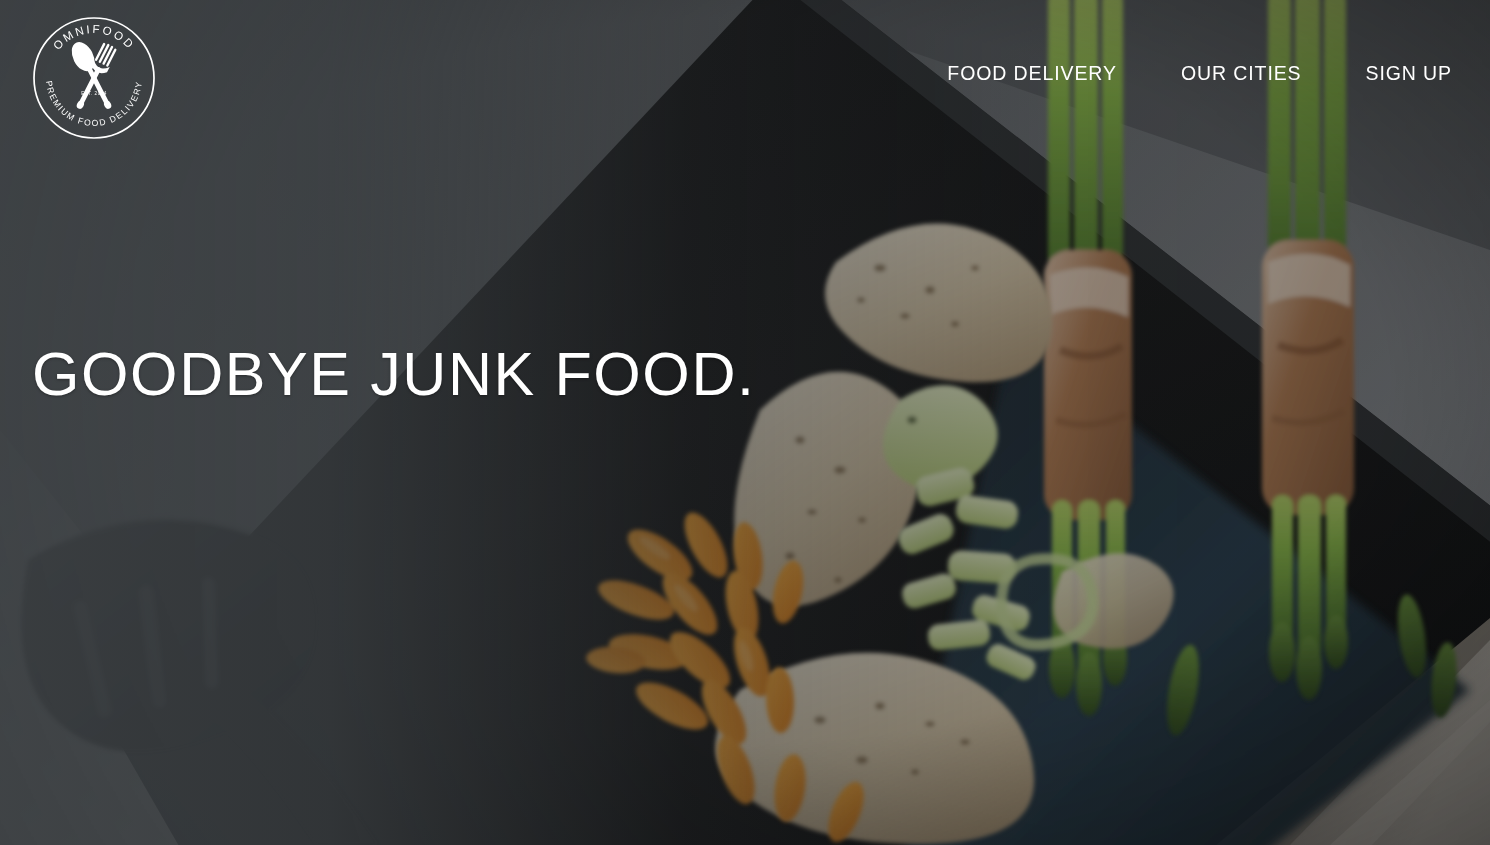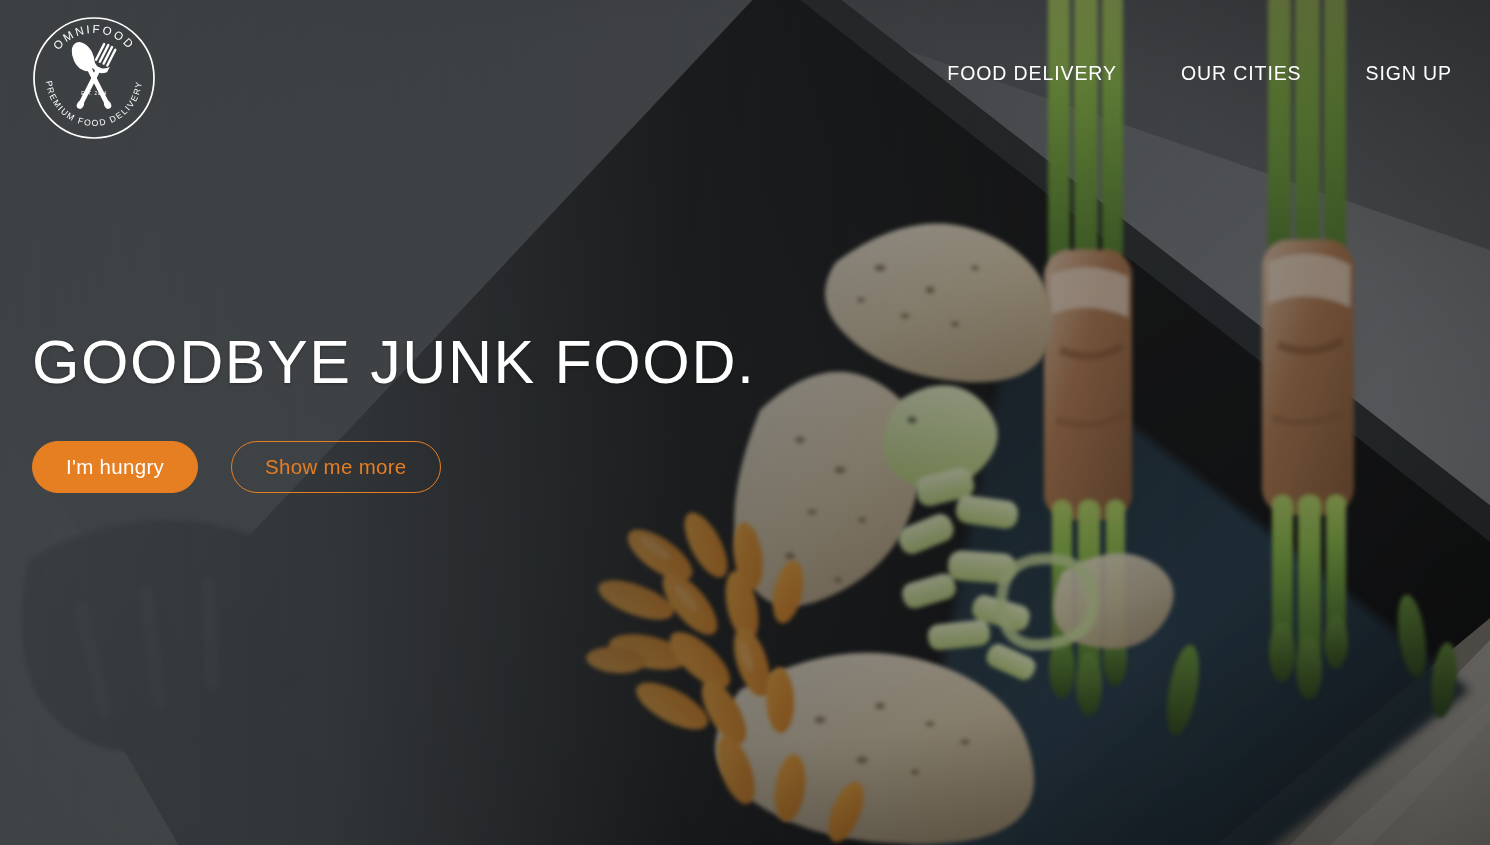--- a/index.html
+++ b/index.html
@@ -68,21 +68,21 @@
     text-transform:uppercase;
     white-space:nowrap;
     padding:4px 2px;
     display:inline-block;
   }
 
   
   .hero-text-box {
     position:absolute;
     left:32px;
-    top:328px;
+    top:340px;
     z-index:9;
     width:1100px;
   }
   .hero-heading {
     color:#ffffff;
     font-size:61px;
     font-weight:300;
     line-height:1.13;
     letter-spacing:1.6px;
     text-transform:uppercase;
@@ -382,19 +382,15 @@
         <a class="nav-link" href="#">SIGN UP</a>
       </li>
     </ul>
   </header>
 
   <div class="hero-text-box">
     <h1 class="hero-heading">
       <span class="line">GOODBYE JUNK FOOD.</span>
     </h1>
 
-    <div class="hero-buttons">
-      <a class="btn btn-full" href="#">I'm hungry</a>
-      <a class="btn btn-ghost" href="#">Show me more</a>
-    </div>
   </div>
 
 </div>
 
 </body></html>

